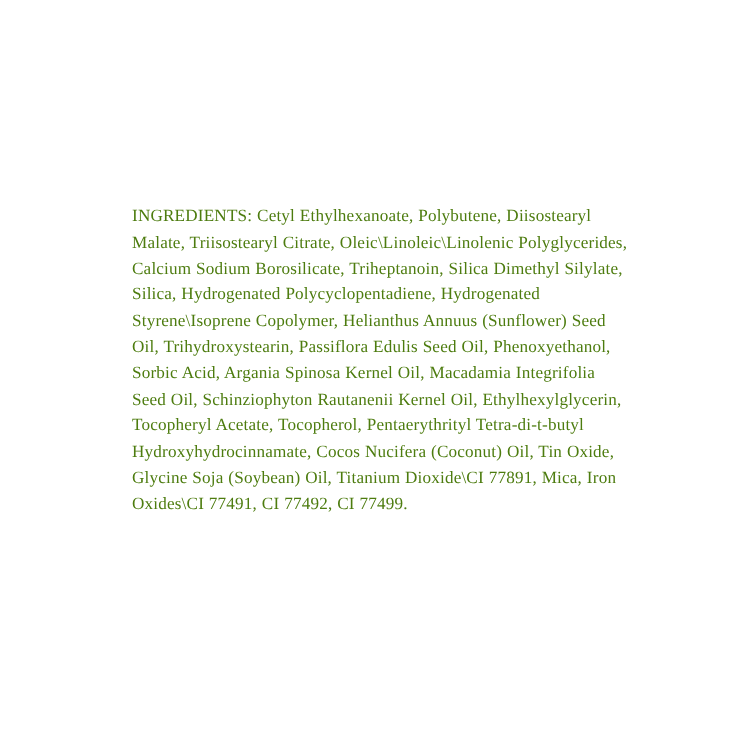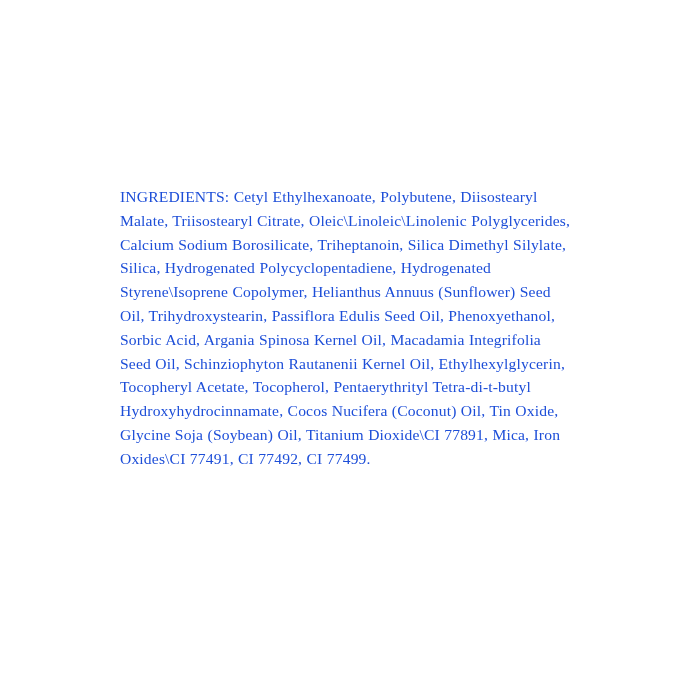--- a/index.html
+++ b/index.html
@@ -24,21 +24,21 @@
   .ingredients-block {
     position: absolute;
     left: 120px;
     top: 185px;
     width: 452px;
   }
   .ingredients-text {
     font-family: "Liberation Serif", serif;
     font-size: 15.6px;
     line-height: 23.8px;
-    color: #1d4ed8;
+    color: #4d7c0f;
     text-align: left;
     letter-spacing: 0.01em;
     word-spacing: 0.02em;
     white-space: pre-wrap;
     margin: 0;
   }
 </style>
 </head>
 <body>
 

